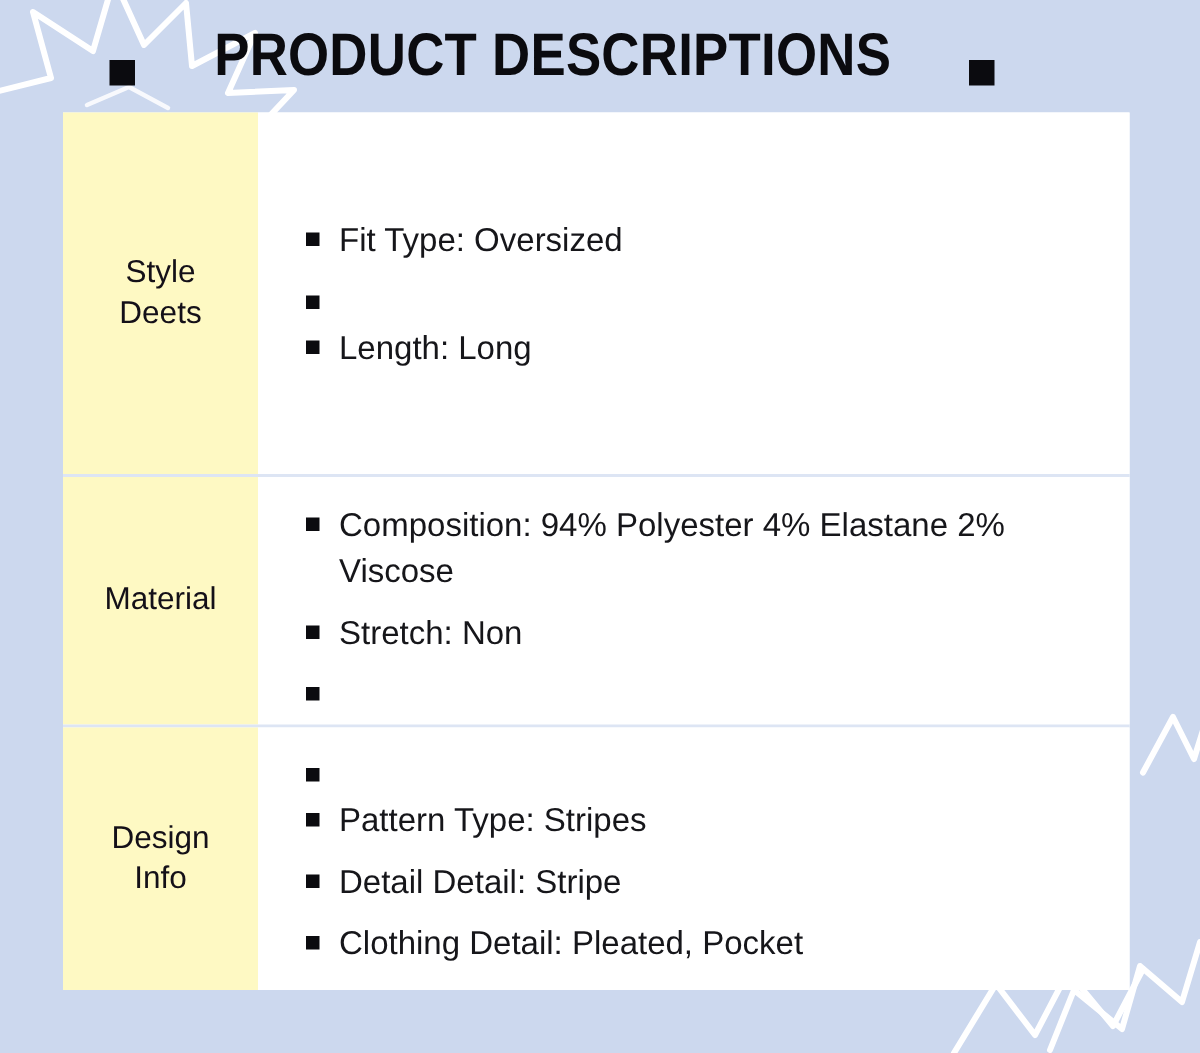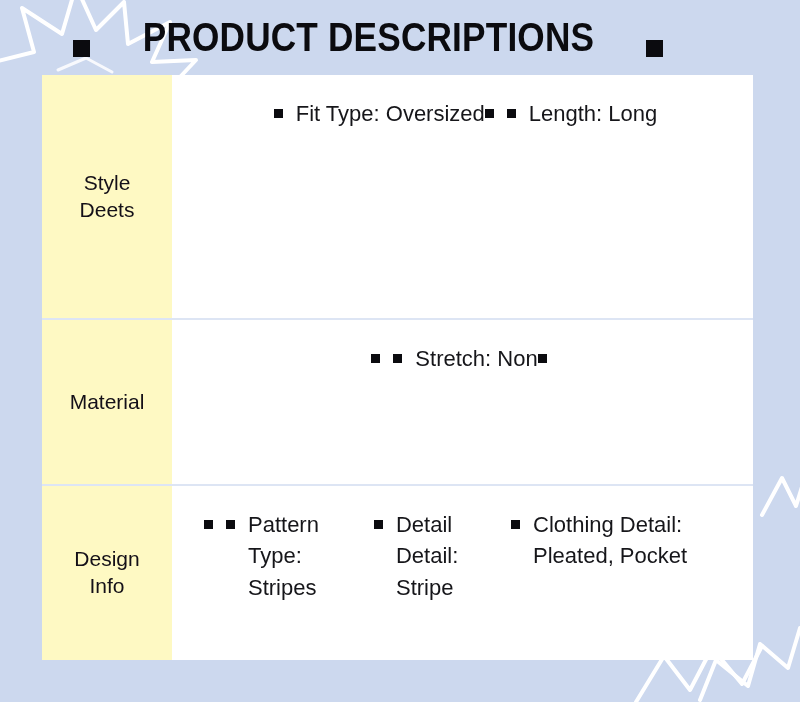--- a/index.html
+++ b/index.html
@@ -92,20 +92,21 @@
     font-family: "Liberation Sans", sans-serif;
     box-sizing: border-box;
     padding: 4px 6px;
   }
   .row-items {
     flex: 1 1 auto;
     background: #ffffff;
     padding: 18px 26px 18px 32px;
     box-sizing: border-box;
     display: flex;
+    flex-direction: column;
     justify-content: center;
   }
   .spec-item {
     display: flex;
     align-items: flex-start;
     font-size: 22px;
     line-height: 1.42;
     color: #16161a;
     padding: 5px 0;
   }
@@ -174,20 +175,21 @@
     </div>
   </div>
 
   <div class="spec-row" id="row-material">
     <div class="row-label">
       <span>Material</span>
     </div>
     <div class="row-items">
       <div class="spec-item">
         <span class="bullet"></span>
+        <span class="item-text">Composition: 94% Polyester 4% Elastane 2% Viscose</span>
       </div>
       <div class="spec-item">
         <span class="bullet"></span>
         <span class="item-text">Stretch: Non</span>
       </div>
       <div class="spec-item">
         <span class="bullet"></span>
       </div>
     </div>
   </div>

